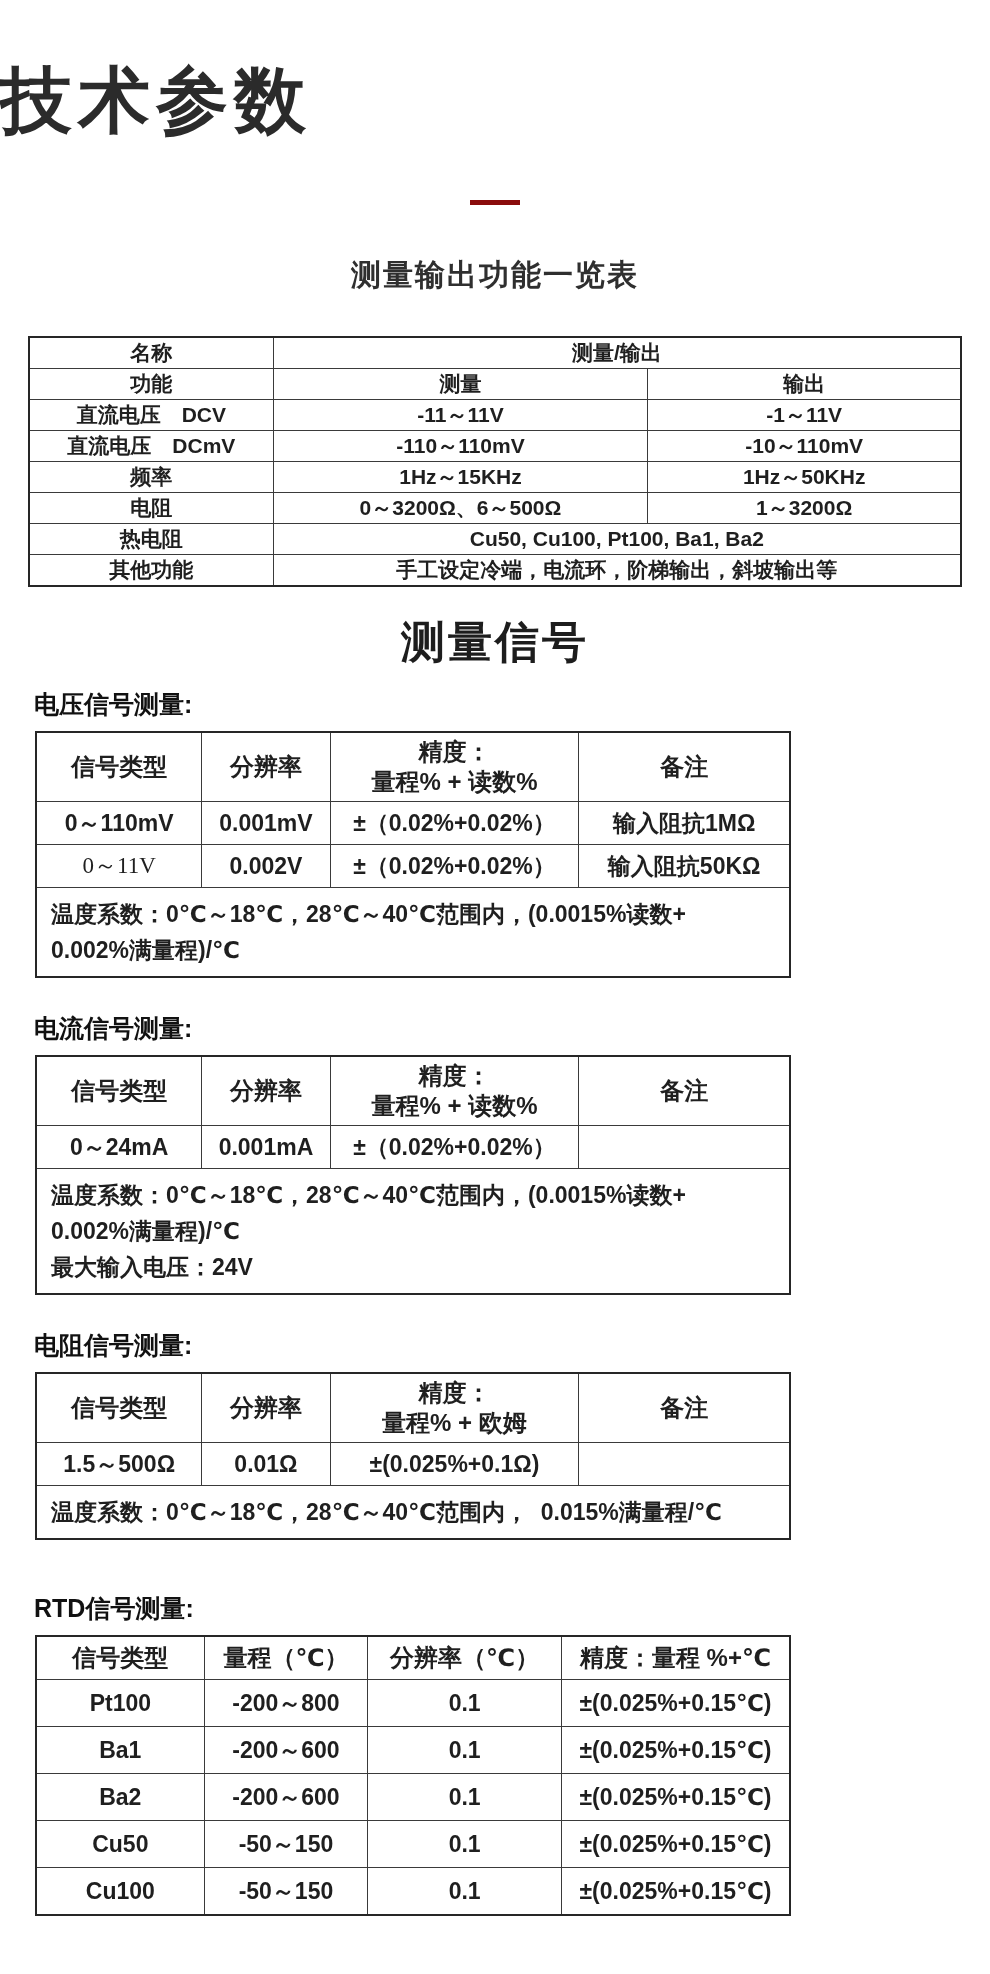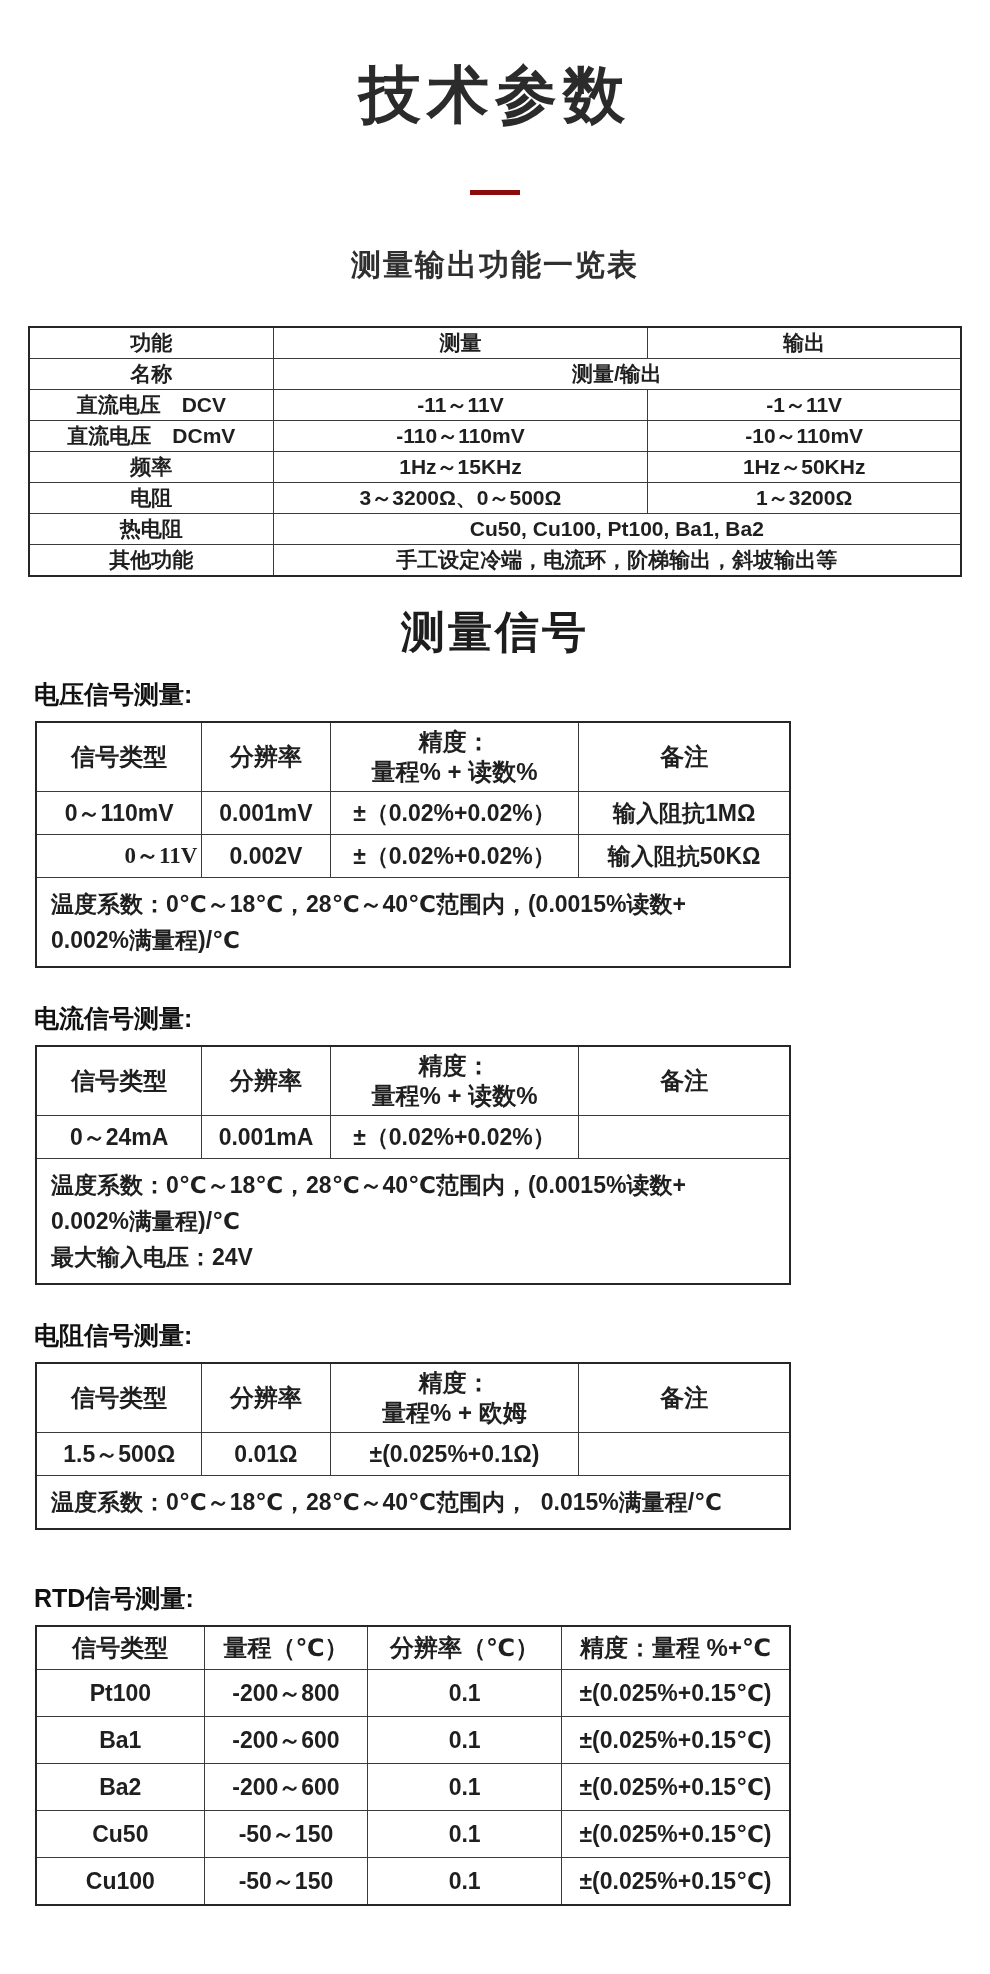--- a/index.html
+++ b/index.html
@@ -6,22 +6,21 @@
   body{
     width:990px;height:1974px;overflow:hidden;
     font-family:"Liberation Sans","DejaVu Sans",sans-serif;
     color:#222222;
   }
   .page{width:990px;}
 
   
   .main-title{
     margin:64px 0 0 0;
-    text-align:center;
-    font-size:62px;
+    font-size:72px;
     font-weight:900;
     letter-spacing:6px;
     line-height:1.0;
     color:#2b2b2b;
   }
   .title-divider{
     width:50px;height:5px;
     margin:64px auto 0 auto;
     background:#8a0c0c;
   }
@@ -102,22 +101,21 @@
   }
   .signal-table td.foot{
     text-align:left;
     padding:8px 14px;
     font-size:23px;
     line-height:36px;
     white-space:pre-wrap;
   }
   .signal-table td.serif{
     font-family:"Liberation Serif","DejaVu Serif",serif;
-    font-weight:700;
-    text-align:right;
+    font-weight:400;
   }
 
   .rtd-table td{padding:9px 4px;}
 
   
   .overview-table col.c1{width:26.2%;}
   .overview-table col.c2{width:40.2%;}
   .overview-table col.c3{width:33.6%;}
 
   .sig col.c1{width:22%;}
@@ -142,46 +140,46 @@
   <h2 class="overview-heading">测量输出功能一览表</h2>
 
   <table class="overview-table">
     <colgroup>
         <col class="c1">
         <col class="c2">
         <col class="c3">
       </colgroup>
     <tbody>
         <tr>
+          <td>名称</td>
+          <td colspan="2">测量/输出</td>
+        </tr>
+        <tr>
           <td>功能</td>
           <td>测量</td>
           <td>输出</td>
         </tr>
         <tr>
-          <td>名称</td>
-          <td colspan="2">测量/输出</td>
-        </tr>
-        <tr>
           <td>直流电压　DCV</td>
           <td>-11～11V</td>
           <td>-1～11V</td>
         </tr>
         <tr>
           <td>直流电压　DCmV</td>
           <td>-110～110mV</td>
           <td>-10～110mV</td>
         </tr>
         <tr>
           <td>频率</td>
           <td>1Hz～15KHz</td>
           <td>1Hz～50KHz</td>
         </tr>
         <tr>
           <td>电阻</td>
-          <td>3～3200Ω、0～500Ω</td>
+          <td>0～3200Ω、6～500Ω</td>
           <td>1～3200Ω</td>
         </tr>
         <tr>
           <td>热电阻</td>
           <td colspan="2">Cu50, Cu100, Pt100, Ba1, Ba2</td>
         </tr>
         <tr>
           <td>其他功能</td>
           <td colspan="2">手工设定冷端，电流环，阶梯输出，斜坡输出等</td>
         </tr>

